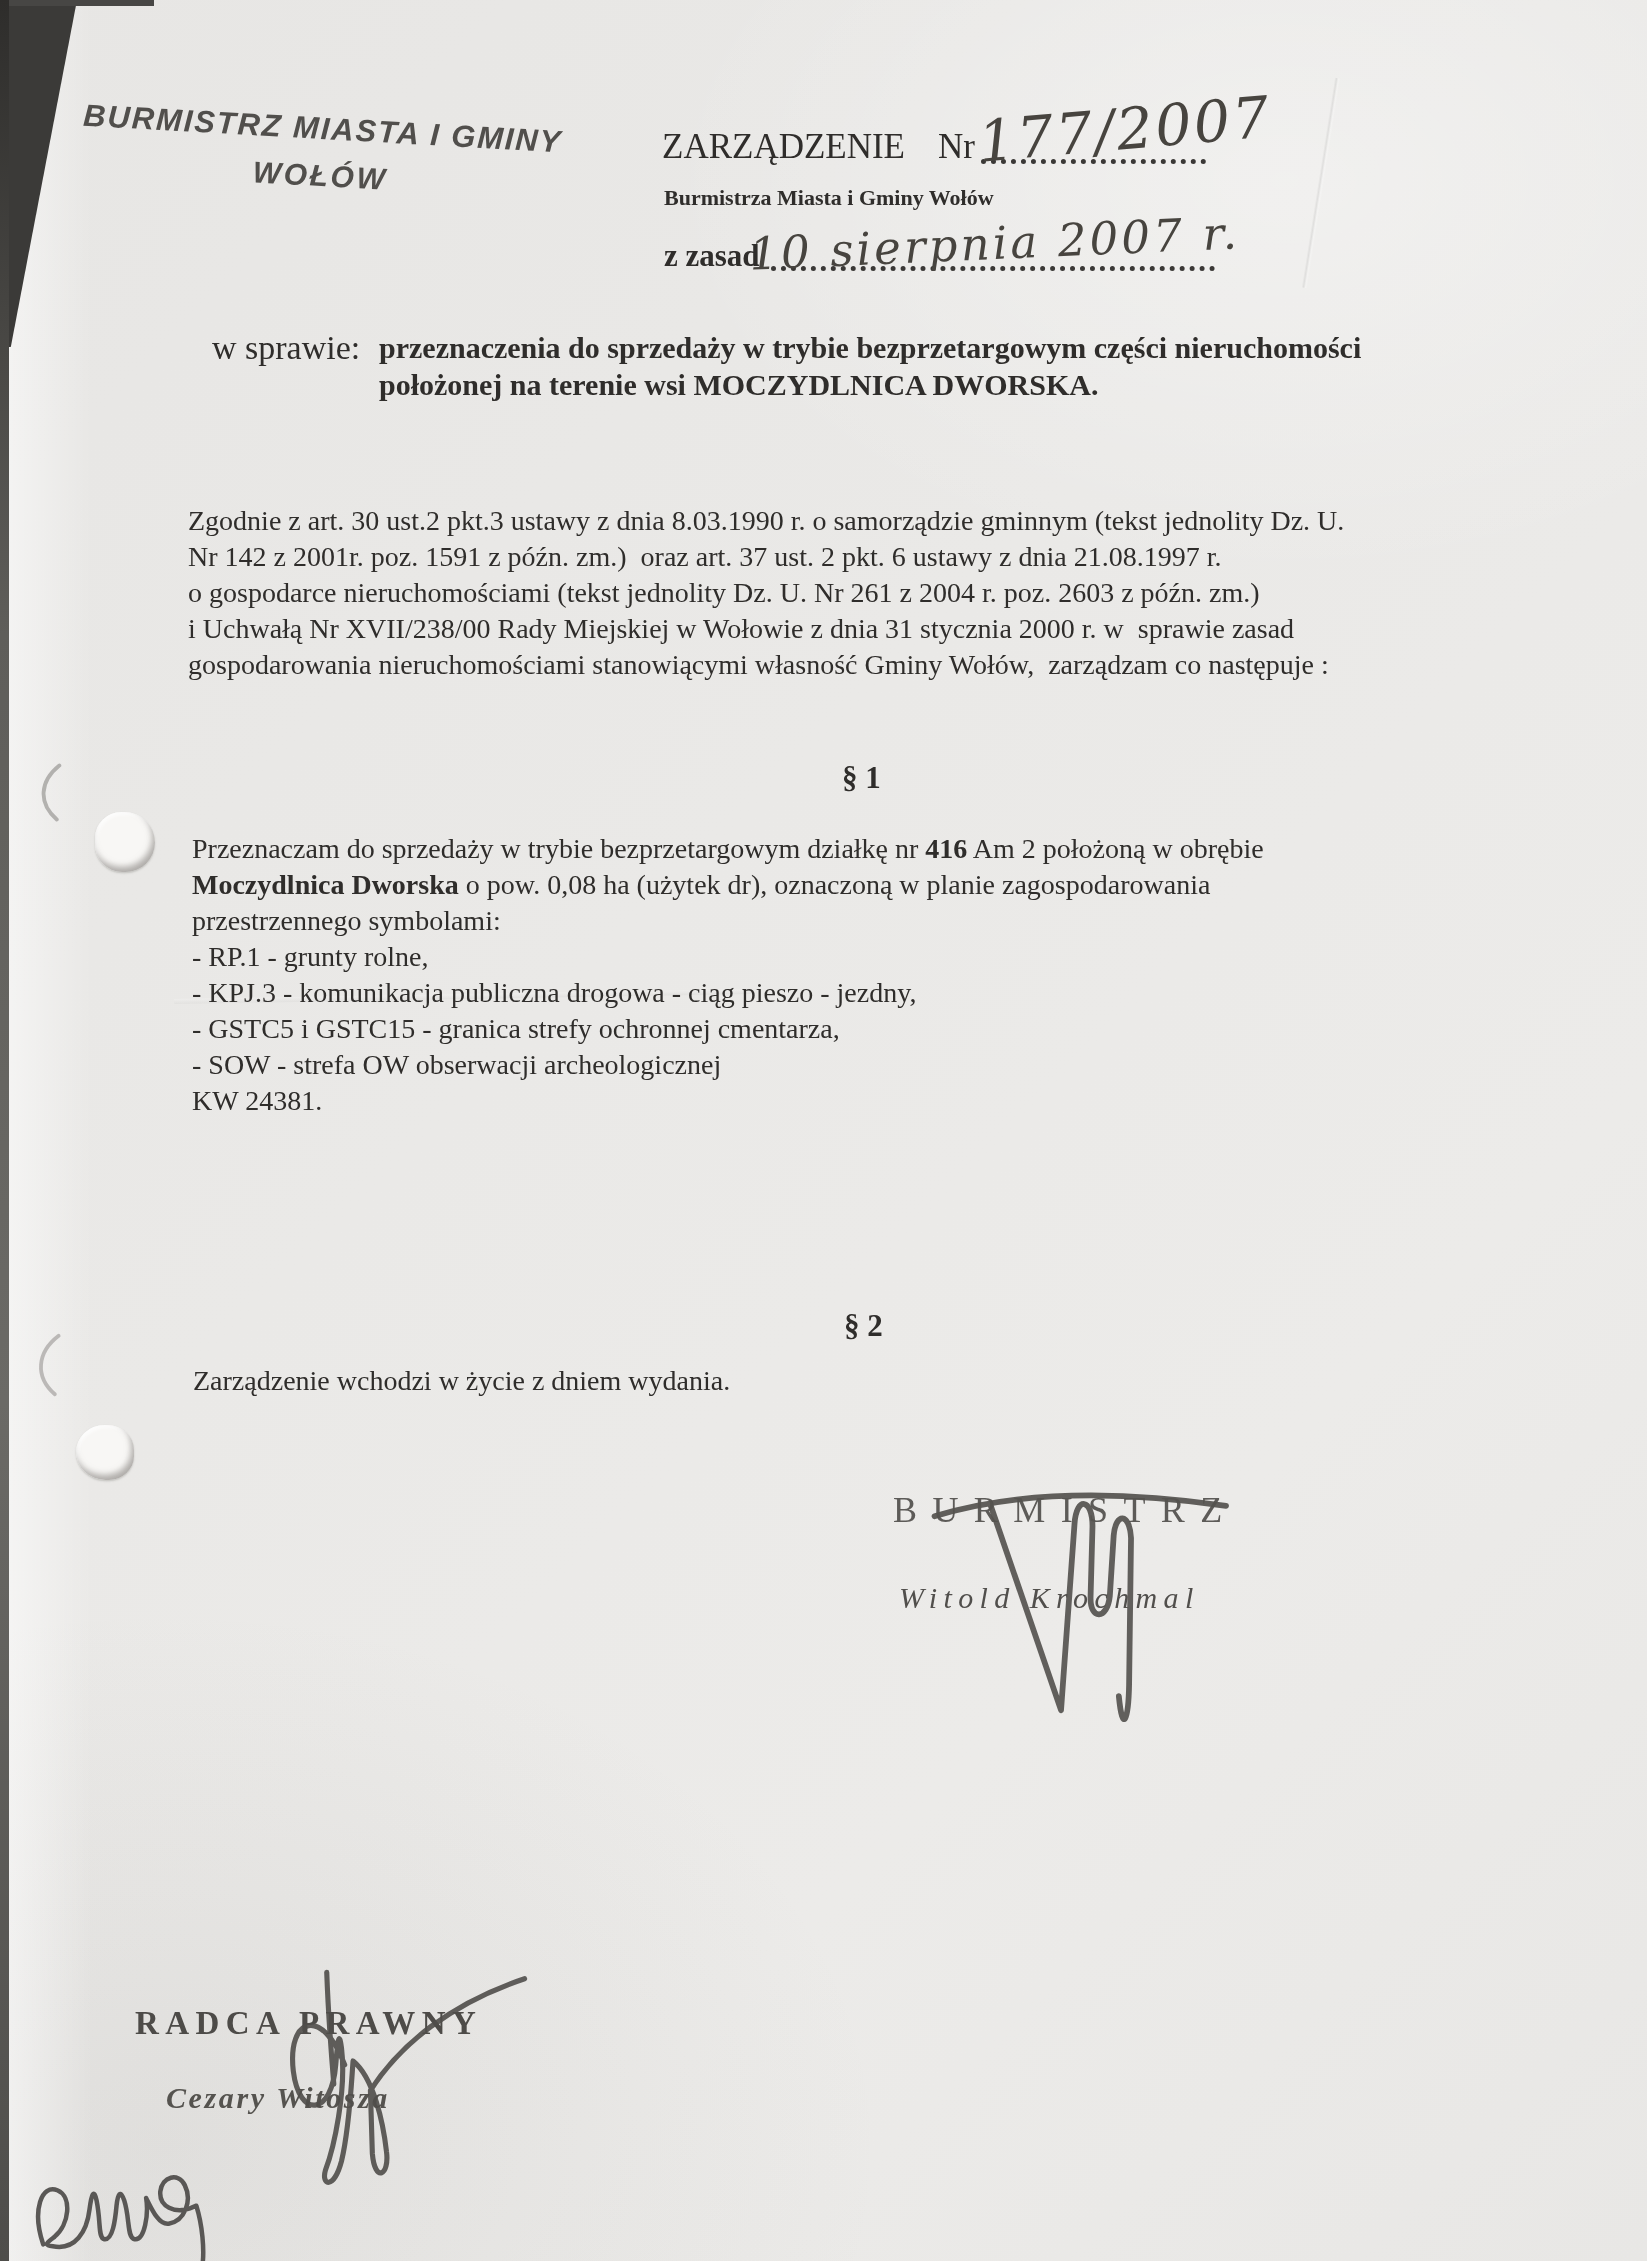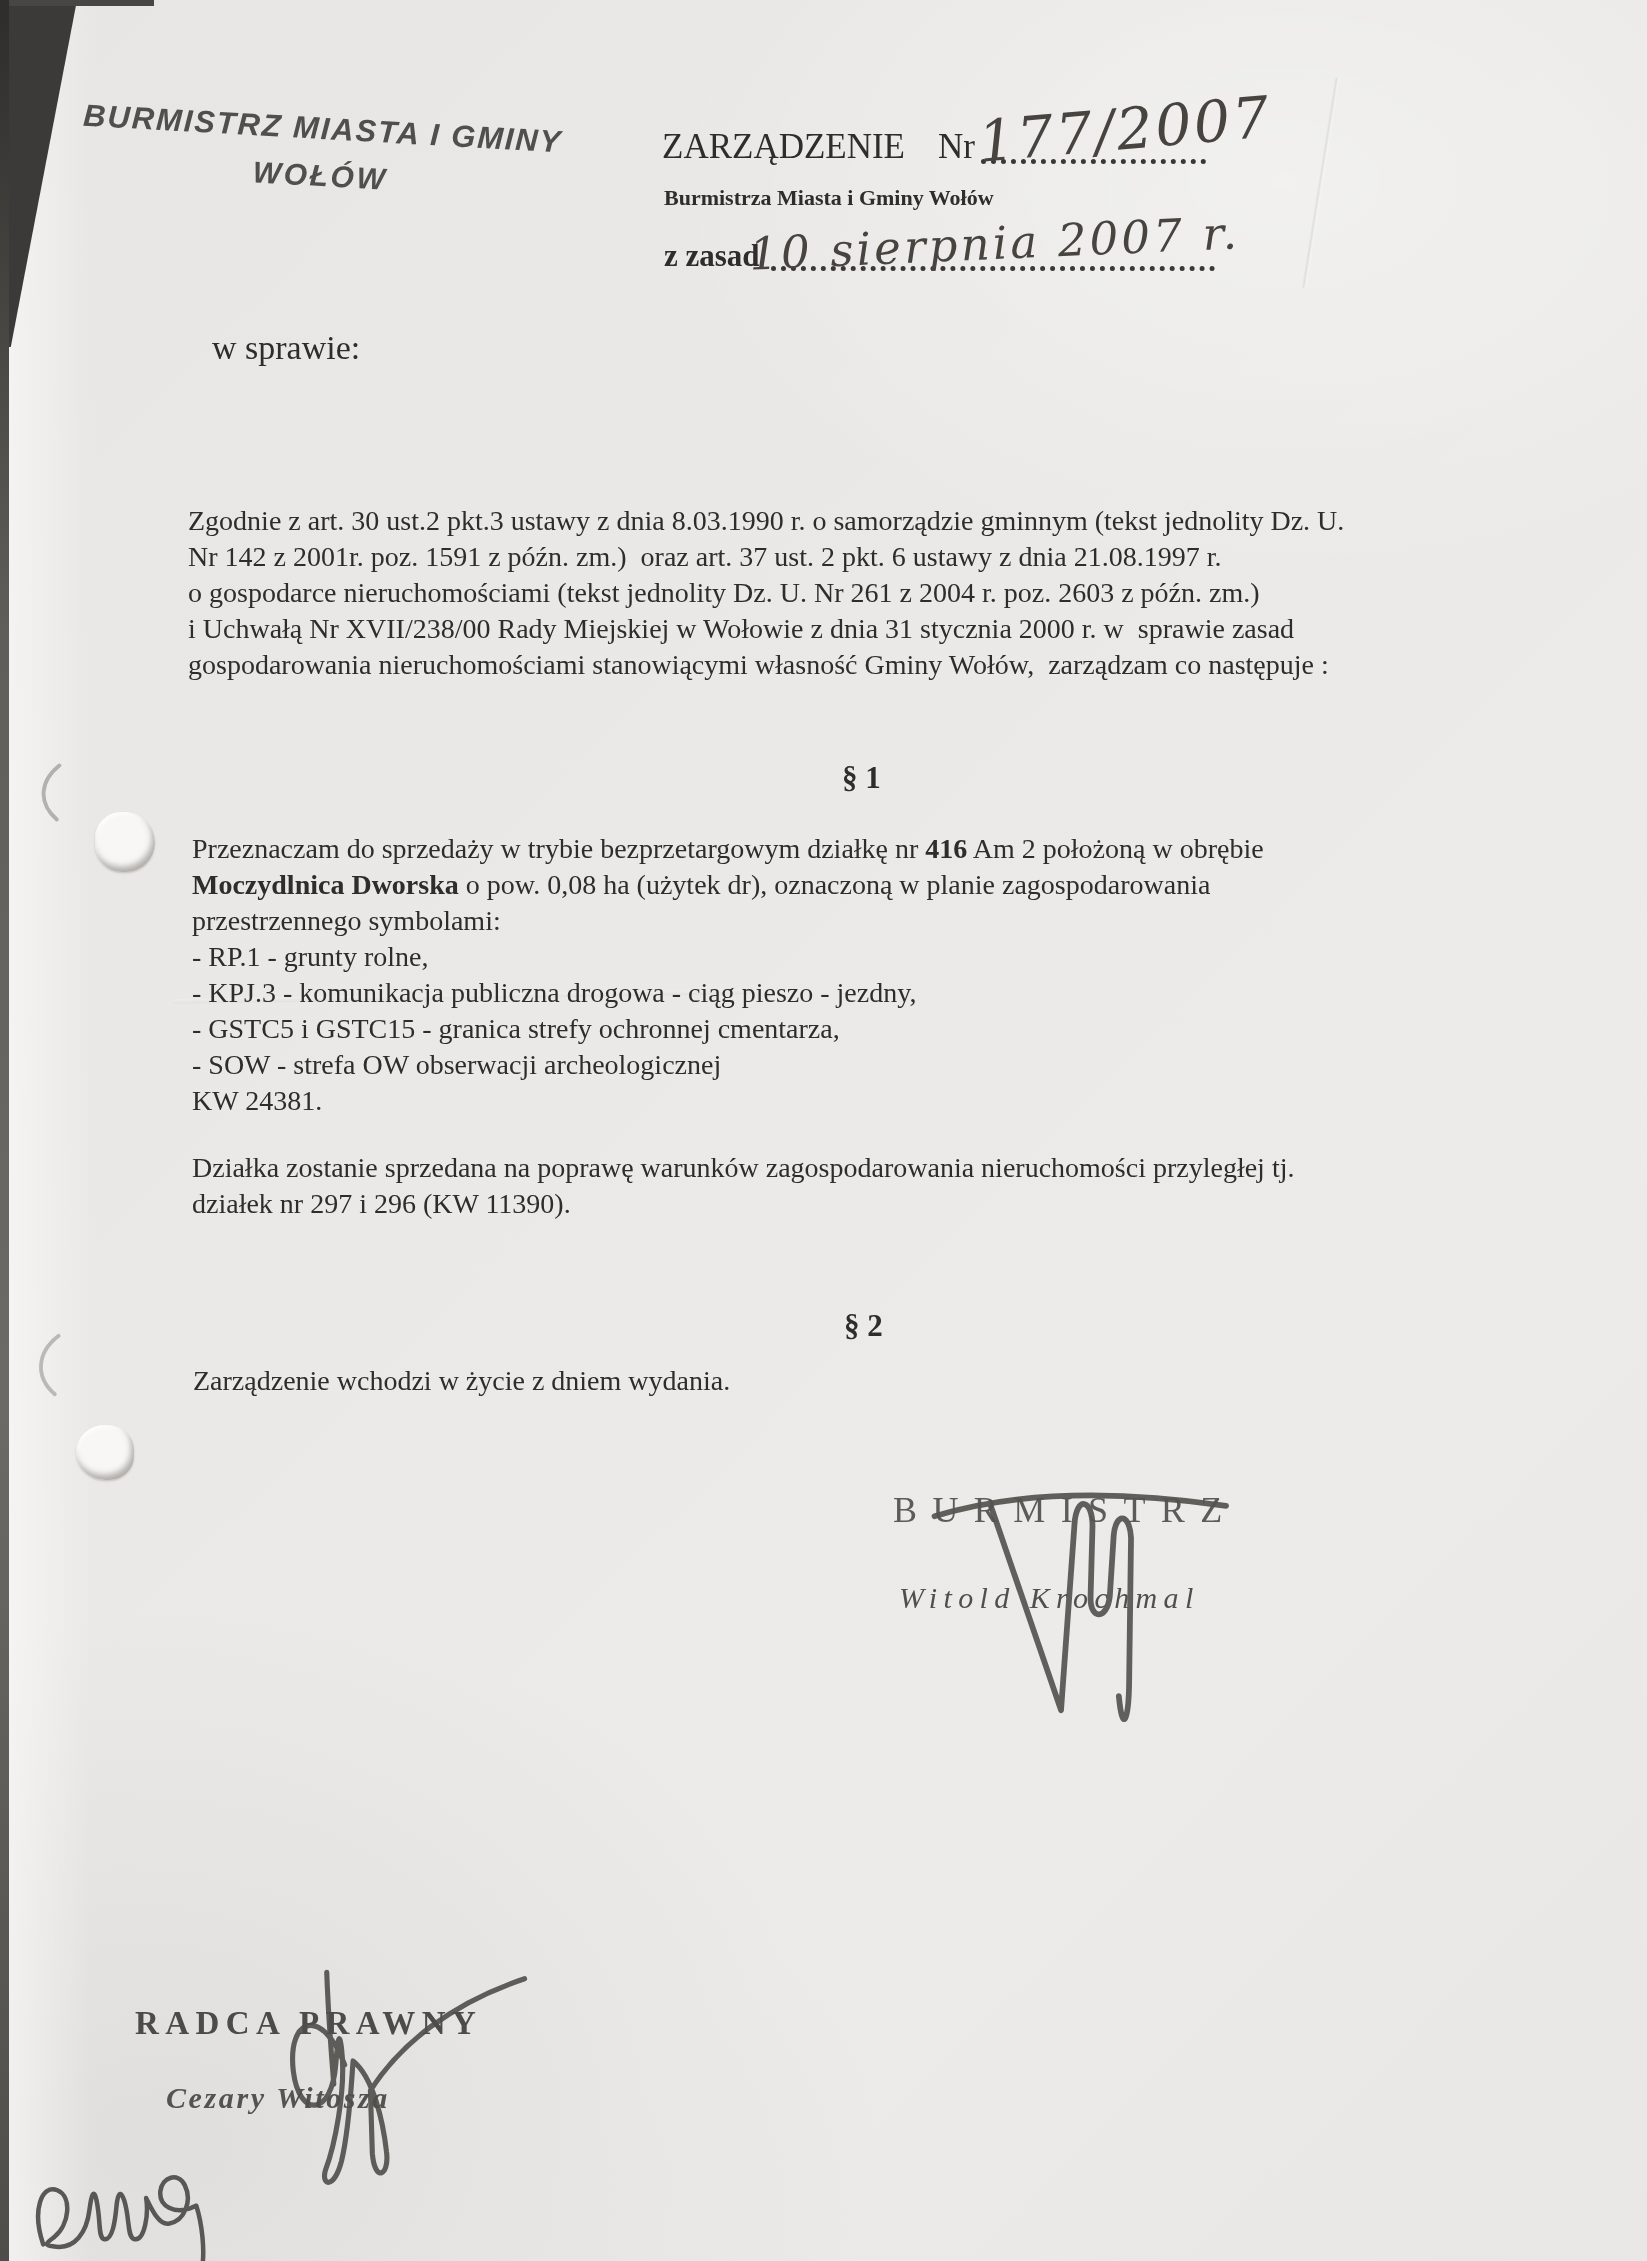--- a/index.html
+++ b/index.html
@@ -98,20 +98,24 @@
 
   <div class="abs subtitle line">Burmistrza Miasta i Gminy Wołów</div>
 
   <div class="abs date-line">
     <span class="line">z zasad</span>
     <span class="dots date"></span>
   </div>
   <div class="abs hw hw-date line">10 sierpnia 2007 r.</div>
 
   <div class="abs subject-label line">w sprawie:</div>
+  <div class="abs subject-text">
+    <div class="line">przeznaczenia do sprzedaży w trybie bezprzetargowym części nieruchomości</div>
+    <div class="line">położonej na terenie wsi MOCZYDLNICA DWORSKA.</div>
+  </div>
 
   <div class="abs body-par legal-par">
     <div class="line">Zgodnie z art. 30 ust.2 pkt.3 ustawy z dnia 8.03.1990 r. o samorządzie gminnym (tekst jednolity Dz. U.</div>
     <div class="line">Nr 142 z 2001r. poz. 1591 z późn. zm.)  oraz art. 37 ust. 2 pkt. 6 ustawy z dnia 21.08.1997 r.</div>
     <div class="line">o gospodarce nieruchomościami (tekst jednolity Dz. U. Nr 261 z 2004 r. poz. 2603 z późn. zm.)</div>
     <div class="line">i Uchwałą Nr XVII/238/00 Rady Miejskiej w Wołowie z dnia 31 stycznia 2000 r. w  sprawie zasad</div>
     <div class="line">gospodarowania nieruchomościami stanowiącymi własność Gminy Wołów,  zarządzam co następuje :</div>
   </div>
 
   <div class="abs sec-head s1-head line">§ 1</div>
@@ -120,24 +124,20 @@
     <div class="line"><span>Przeznaczam do sprzedaży w trybie bezprzetargowym działkę nr </span><span class="b">416</span><span> Am 2 położoną w obrębie</span></div>
     <div class="line"><span class="b">Moczydlnica Dworska</span><span> o pow. 0,08 ha (użytek dr), oznaczoną w planie zagospodarowania</span></div>
     <div class="line">przestrzennego symbolami:</div>
     <div class="line">- RP.1 - grunty rolne,</div>
     <div class="line">- KPJ.3 - komunikacja publiczna drogowa - ciąg pieszo - jezdny,</div>
     <div class="line">- GSTC5 i GSTC15 - granica strefy ochronnej cmentarza,</div>
     <div class="line">- SOW - strefa OW obserwacji archeologicznej</div>
     <div class="line">KW 24381.</div>
   </div>
 
-  <div class="abs body-par s1-par2">
-    <div class="line">Działka zostanie sprzedana na poprawę warunków zagospodarowania nieruchomości przyległej tj.</div>
-    <div class="line">działek nr 297 i 296 (KW 11390).</div>
-  </div>
 
   <div class="abs sec-head s2-head line">§ 2</div>
   <div class="abs s2-text line">Zarządzenie wchodzi w życie z dniem wydania.</div>
 
   <div class="abs mayor-stamp line">BURMISTRZ</div>
   <div class="abs mayor-name line">Witold Krochmal</div>
   <svg class="abs" style="left:929px;top:1461px;" width="309" height="289" viewBox="0 0 480 450">
     <g fill="none" stroke="#55534f" stroke-width="9" stroke-linecap="round" stroke-linejoin="round" opacity="0.92">
       <path d="M 8,86 C 120,52 270,42 462,70"></path>
       <path d="M 95,68 L 205,388 L 226,98 C 229,54 254,58 254,102 L 251,212 C 250,248 277,248 281,210 L 287,116 C 290,80 312,80 314,120 L 311,348 C 310,402 301,428 295,366"></path>

